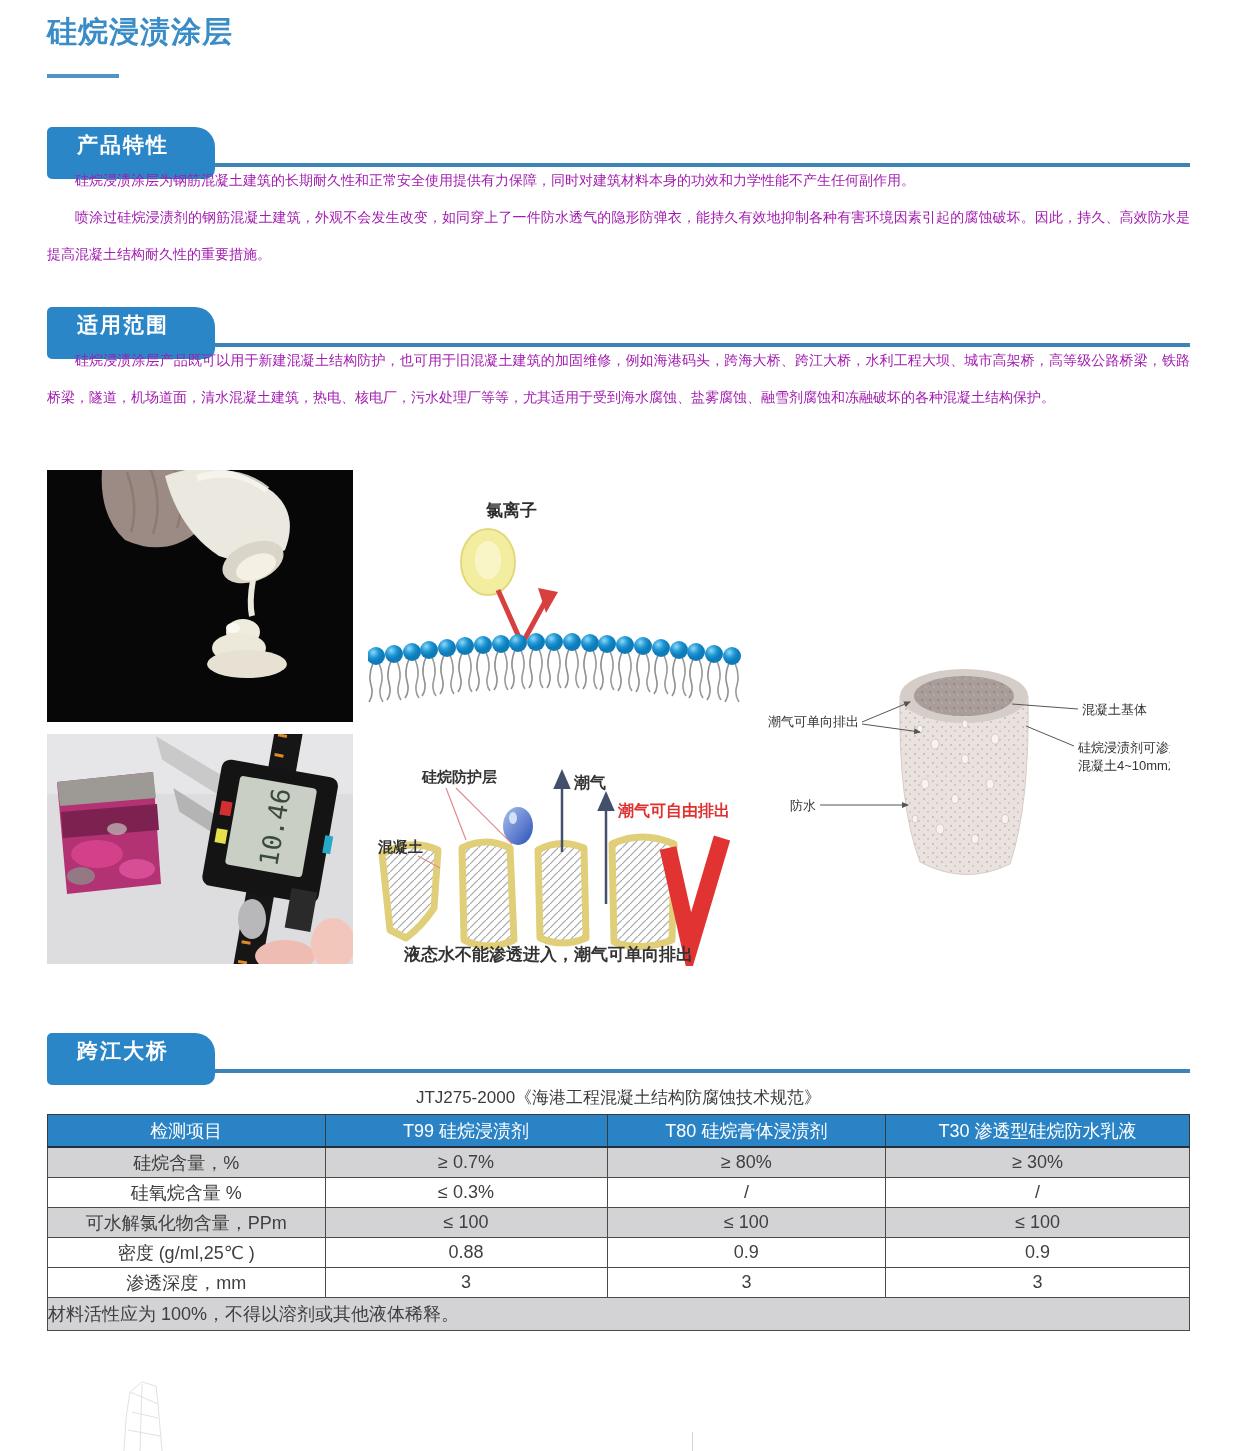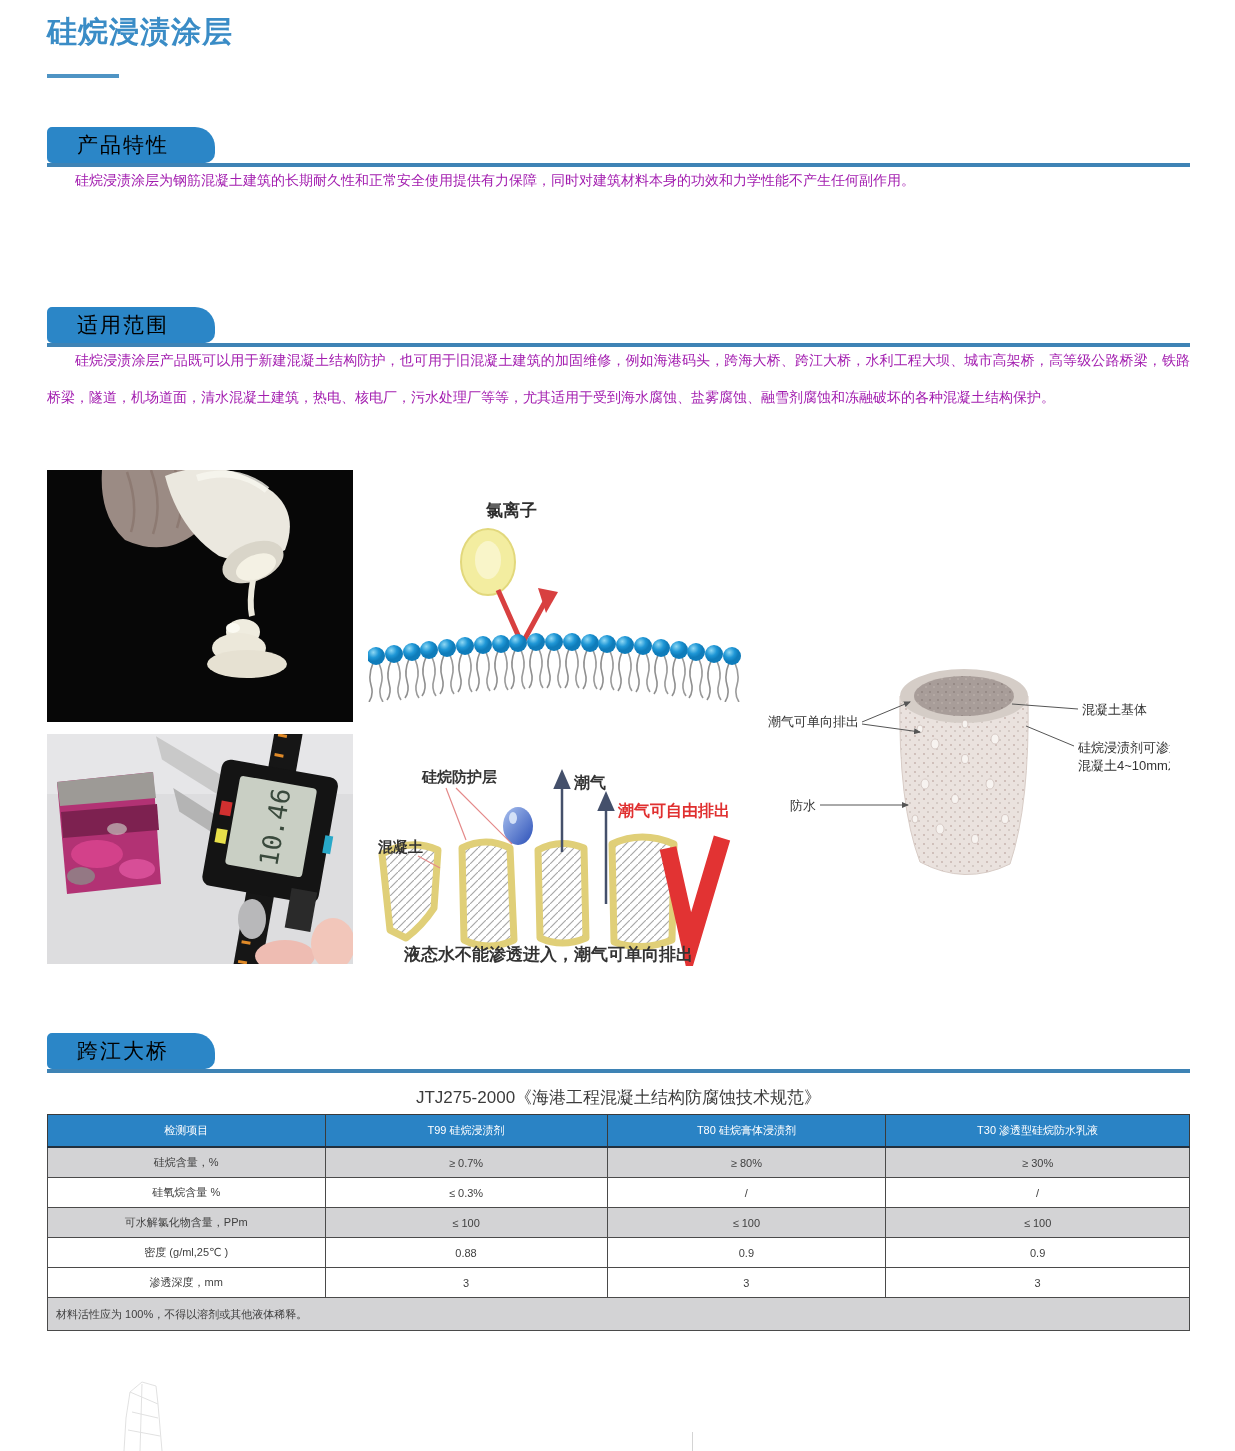--- a/index.html
+++ b/index.html
@@ -7,59 +7,60 @@
     position:relative;width:1235px;height:1451px;overflow:hidden;background:#ffffff;
     font-family:"Liberation Sans","DejaVu Sans",sans-serif;color:#3e3e3e;
   }
   .abs{position:absolute;}
   .page-title{
     left:47px;top:12px;font-size:30px;font-weight:bold;color:#3a8cc6;letter-spacing:1px;margin:0;
   }
   .title-underline{left:47px;top:74px;width:72px;height:4px;background:#4f94c4;}
   .section-bar{left:47px;width:1143px;height:36px;border-bottom:4px solid #3e83b5;}
   .section-tab{
-    display:inline-block;height:36px;line-height:36px;background:#2b86c7;color:#000000;
-    font-size:21px;font-weight:normal;padding:0 46px 0 30px;border-radius:5px 20px 10px 5px;
+    display:inline-block;height:52px;line-height:36px;background:#2b86c7;color:#ffffff;
+    font-size:21px;font-weight:bold;padding:0 46px 0 30px;border-radius:5px 20px 10px 5px;
     letter-spacing:2px;box-sizing:border-box;
   }
   .body-text{
     left:47px;width:1143px;font-size:14px;line-height:37px;color:#a21caf;text-align:justify;
   }
   .body-text p{margin:0;text-indent:2em;}
   .figure{overflow:hidden;}
   .figure svg{display:block;}
   .std-caption{left:47px;top:1086px;width:1143px;text-align:center;font-size:17px;color:#3c3c3c;}
   table.perf{
     left:47px;top:1114px;width:1143px;border-collapse:collapse;table-layout:fixed;
-    font-size:11px;color:#3f3f3f;position:absolute;
+    font-size:18px;color:#3f3f3f;position:absolute;
   }
   table.perf th{
     background:#2a83c5;color:#ffffff;font-weight:normal;height:31px;
     border:1px solid #3a3a3a;border-bottom:2px solid #22303e;text-align:center;padding:0;
   }
   table.perf td{height:29px;border:1px solid #4a4a4a;text-align:center;padding:0;}
   table.perf tr.gray td{background:#d3d3d5;}
   table.perf tr.white td{background:#ffffff;}
-  table.perf td.footnote{height:32px;text-align:left;padding-left:8px;background:#d3d3d5;}
+  table.perf td.footnote{height:32px;text-align:left;background:#d3d3d5;}
   .col1{width:24.3%;} .col2{width:24.7%;} .col3{width:24.4%;} .col4{width:26.6%;}
   .watermark-line{left:692px;top:1432px;width:1px;height:19px;background:#d4d4d4;}
 </style>
 </head>
 <body>
 
 <div class="page">
 
   <h1 class="abs page-title">硅烷浸渍涂层</h1>
   <div class="abs title-underline"></div>
 
   <div class="abs section-bar" style="top:127px;">
     <span class="section-tab">产品特性</span>
   </div>
   <div class="abs body-text" style="top:162px;">
     <p>硅烷浸渍涂层为钢筋混凝土建筑的长期耐久性和正常安全使用提供有力保障，同时对建筑材料本身的功效和力学性能不产生任何副作用。</p>
+    <p>喷涂过硅烷浸渍剂的钢筋混凝土建筑，外观不会发生改变，如同穿上了一件防水透气的隐形防弹衣，能持久有效地抑制各种有害环境因素引起的腐蚀破坏。因此，持久、高效防水是提高混凝土结构耐久性的重要措施。</p>
   </div>
 
   <div class="abs section-bar" style="top:307px;">
     <span class="section-tab">适用范围</span>
   </div>
   <div class="abs body-text" style="top:342px;">
     <p>硅烷浸渍涂层产品既可以用于新建混凝土结构防护，也可用于旧混凝土建筑的加固维修，例如海港码头，跨海大桥、跨江大桥，水利工程大坝、城市高架桥，高等级公路桥梁，铁路桥梁，隧道，机场道面，清水混凝土建筑，热电、核电厂，污水处理厂等等，尤其适用于受到海水腐蚀、盐雾腐蚀、融雪剂腐蚀和冻融破坏的各种混凝土结构保护。</p>
   </div>
 
   <div class="abs figure" style="left:47px;top:470px;width:306px;height:252px;">

